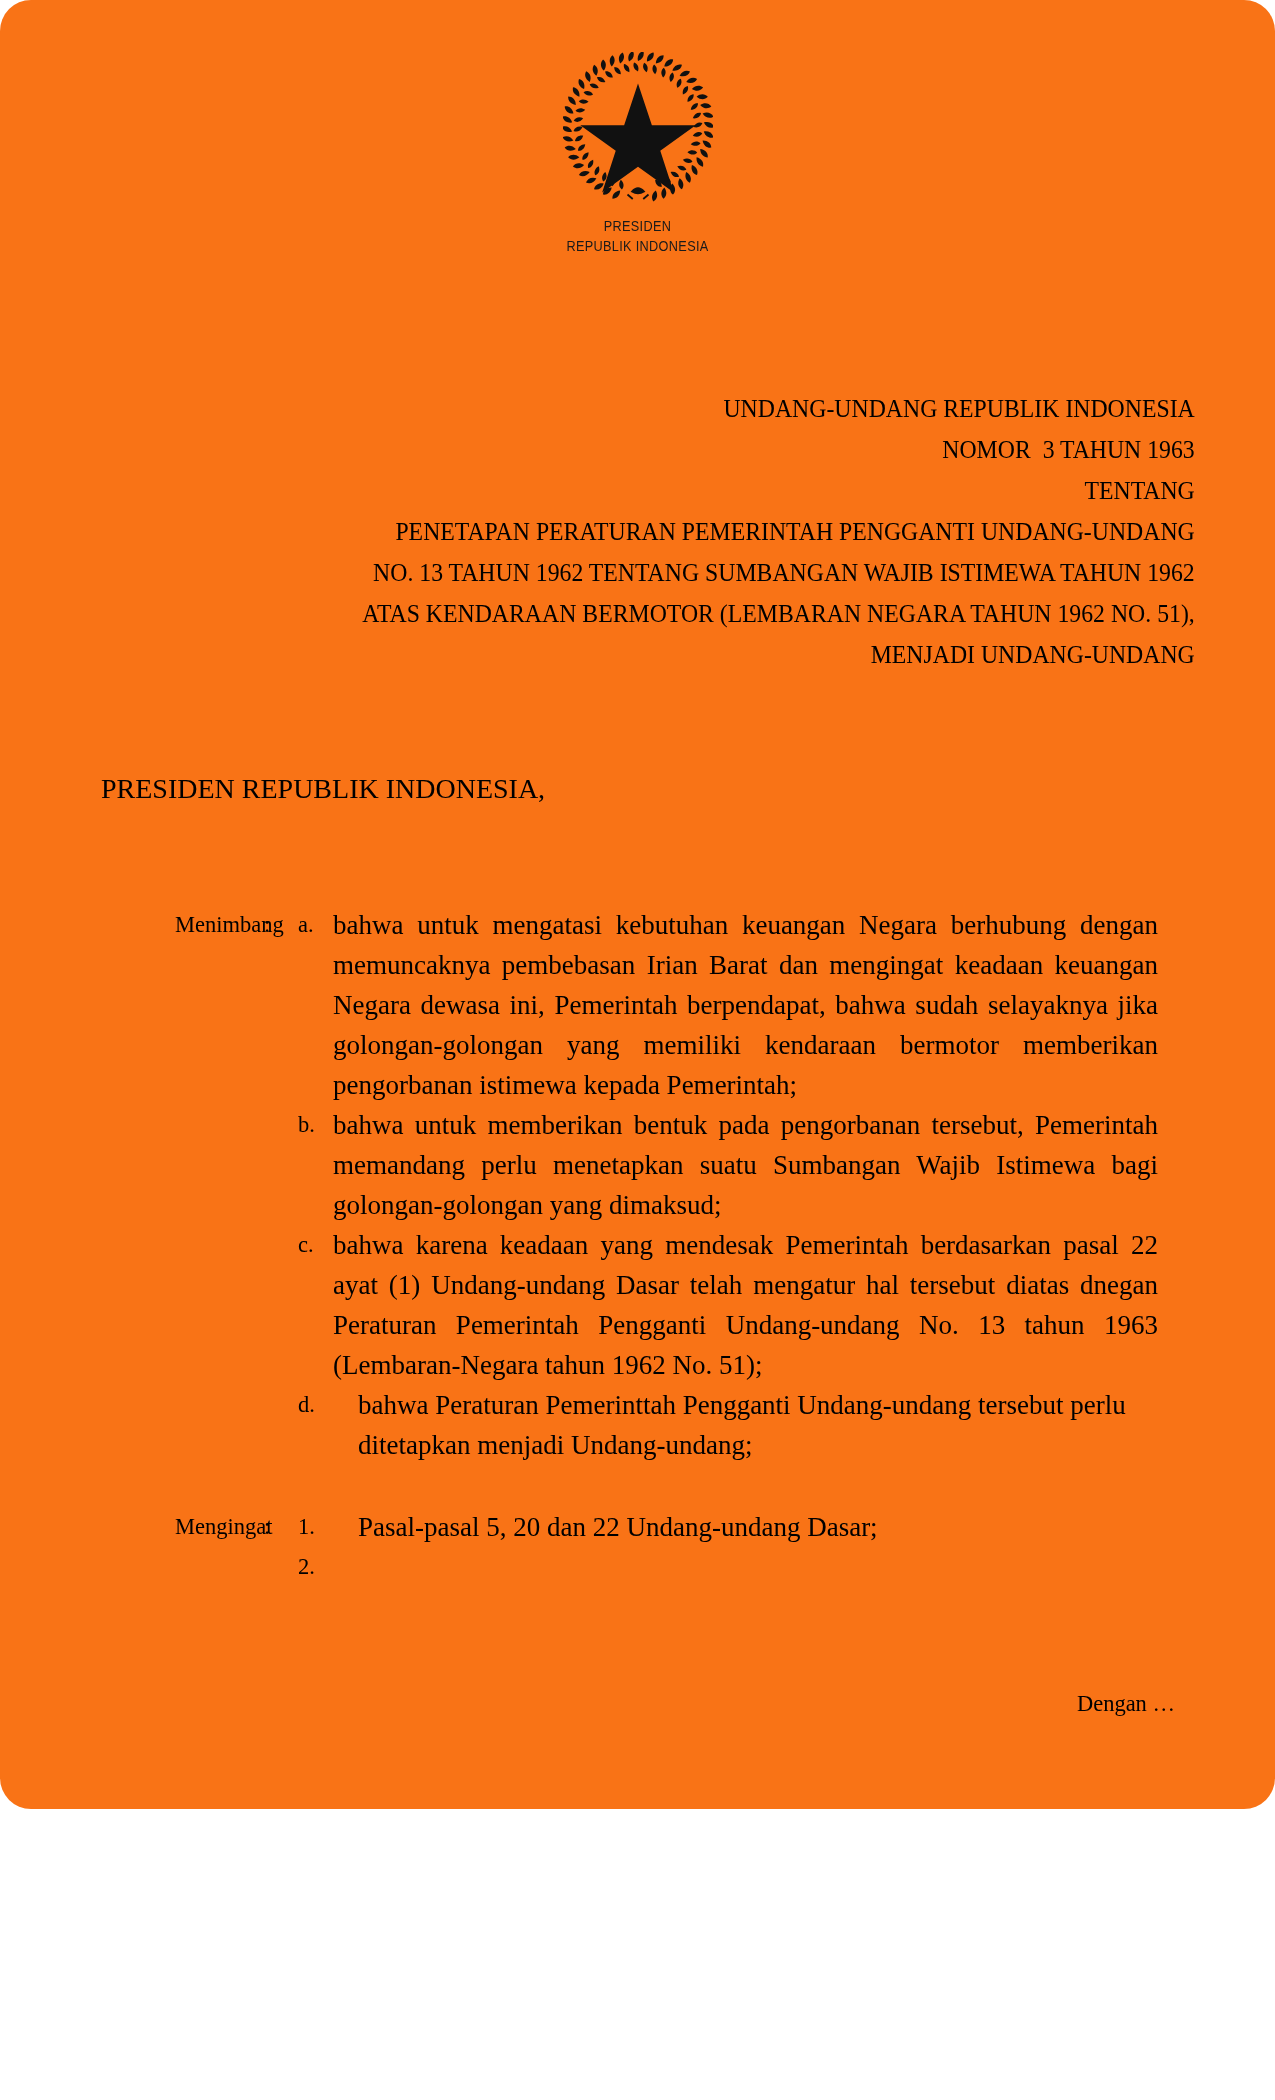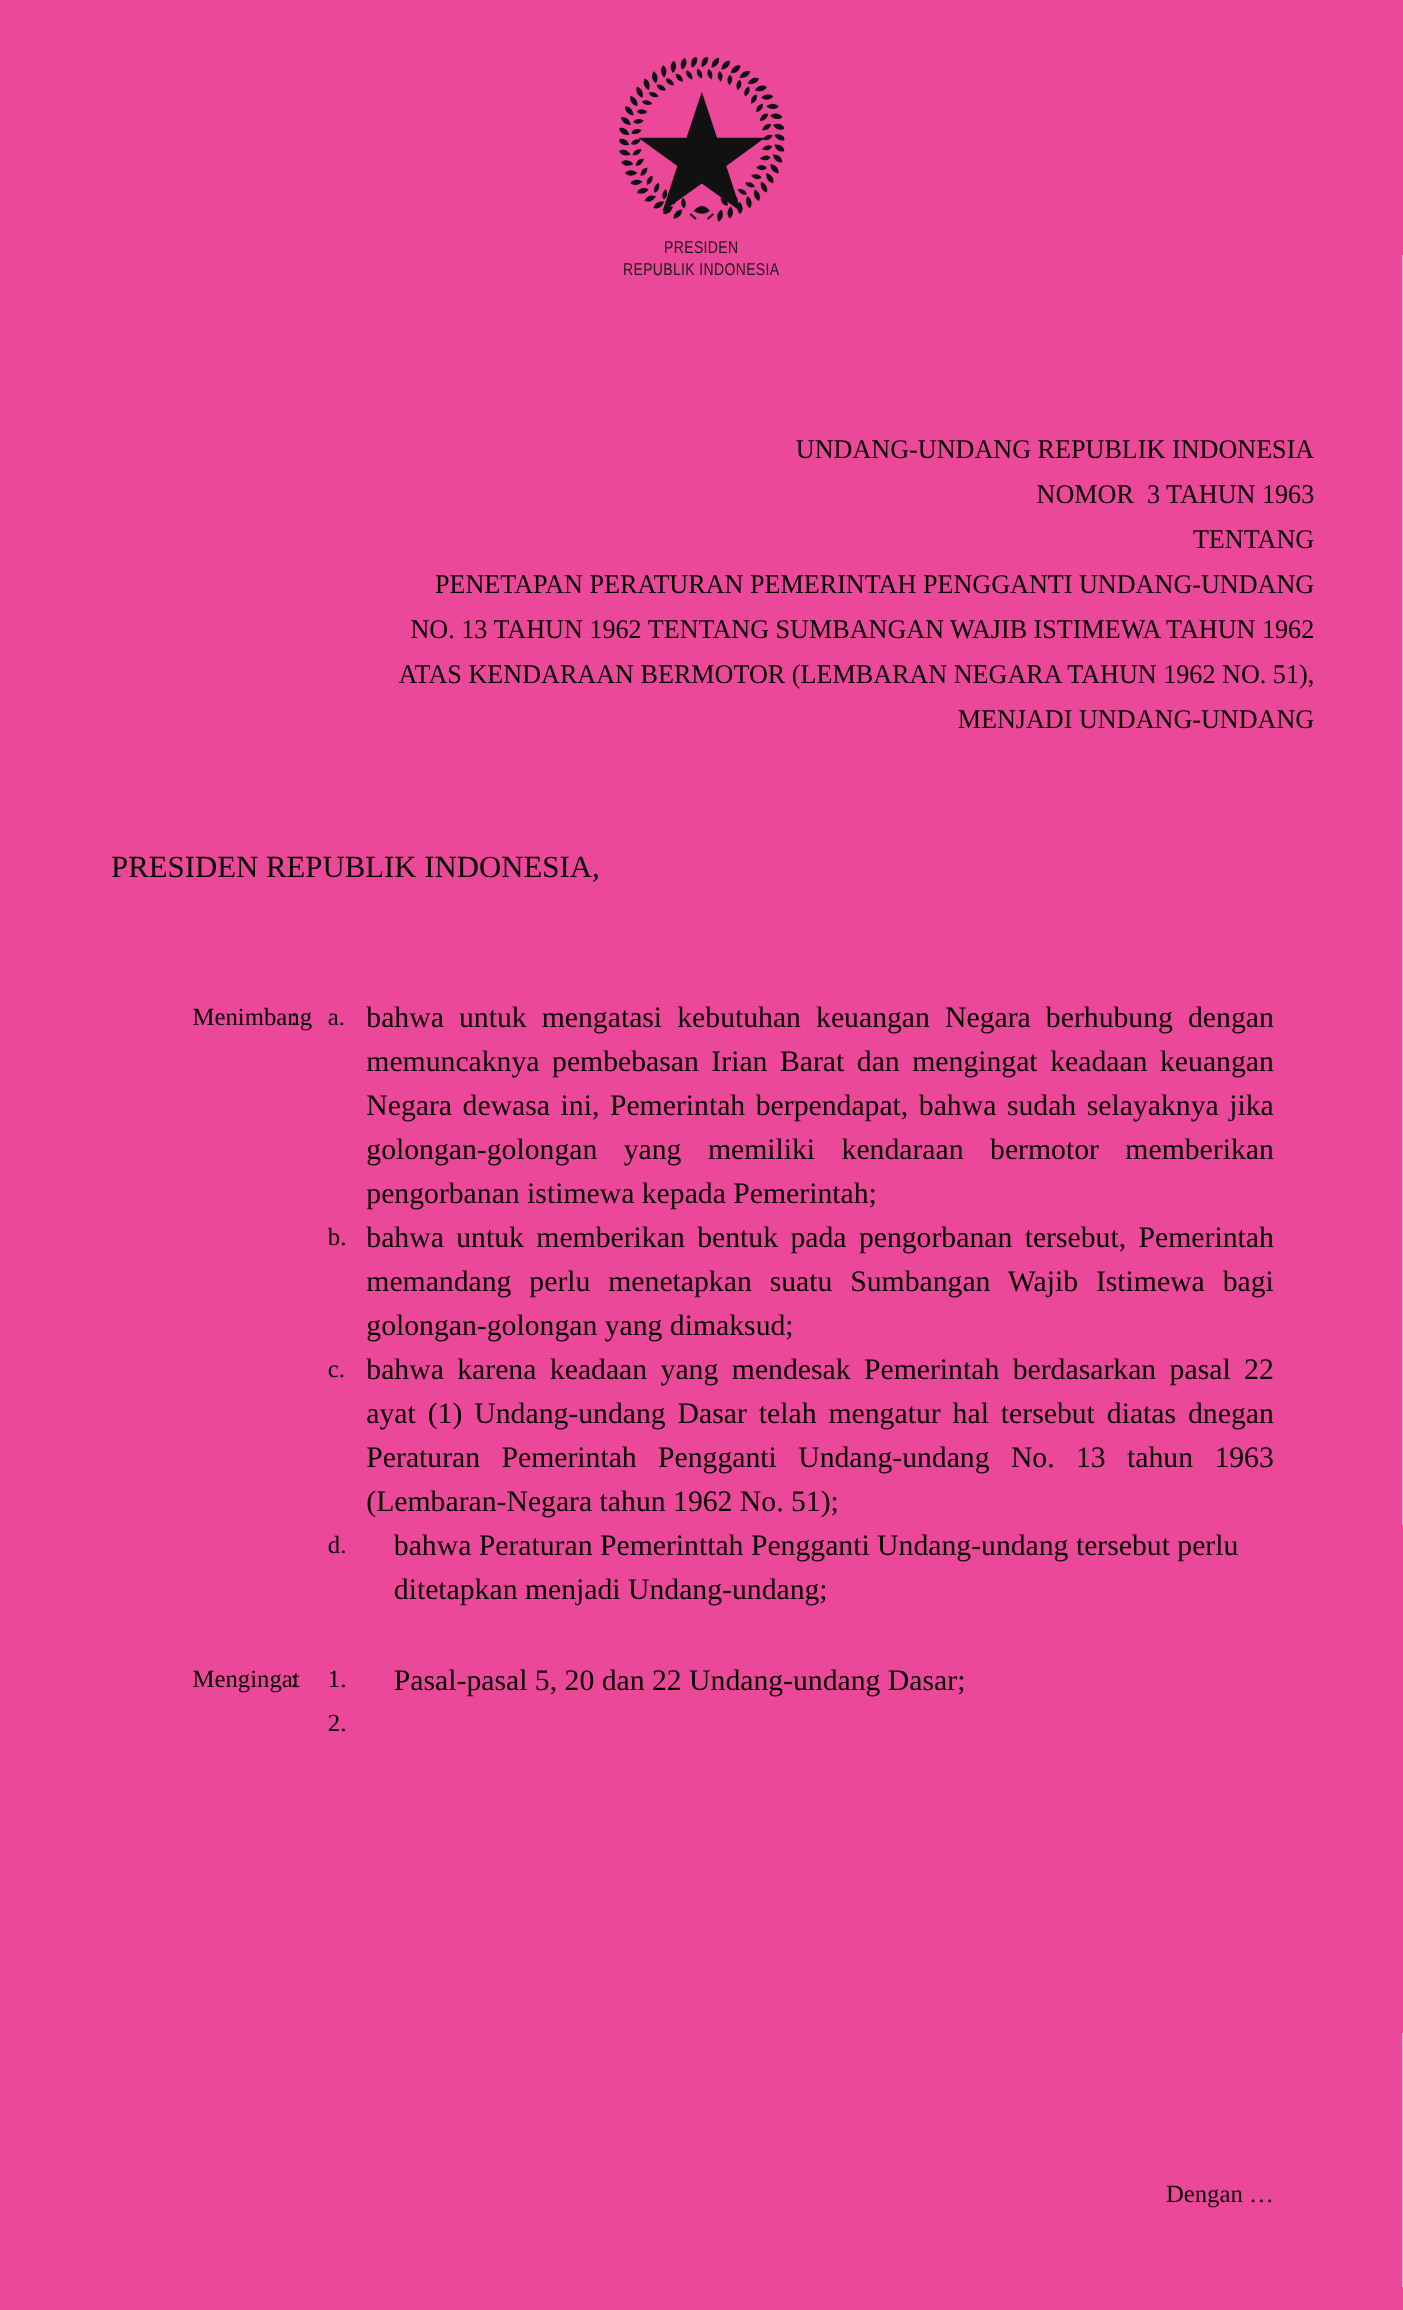--- a/index.html
+++ b/index.html
@@ -8,25 +8,26 @@
     padding: 0;
     background: #ffffff;
   }
   body {
     font-family: "Liberation Serif", "DejaVu Serif", serif;
     color: #000000;
   }
   .page {
     position: relative;
     width: 1275px;
-    height: 2100px;
+    height: 1809px;
     margin: 0 auto;
-    background: #ec4899;
+    background: #f97316;
     overflow: hidden;
     box-sizing: border-box;
+    border-radius: 31px;
   }
 
   
   .letterhead {
     position: absolute;
     top: 52px;
     left: 0;
     width: 1275px;
     text-align: center;
   }
@@ -124,21 +125,21 @@
     text-justify: inter-word;
     hyphens: none;
   }
   .item-text.no-justify { text-align: left; margin-left: 25px; }
   .item + .item { margin-top: 0; }
 
   
   .catchword {
     position: absolute;
     bottom: 88px;
-    right: 117px;
+    right: 100px;
     font-size: 22.5px;
     line-height: 34px;
     white-space: pre;
   }
 </style>
 </head>
 <body>
 
 <div class="page">
 

